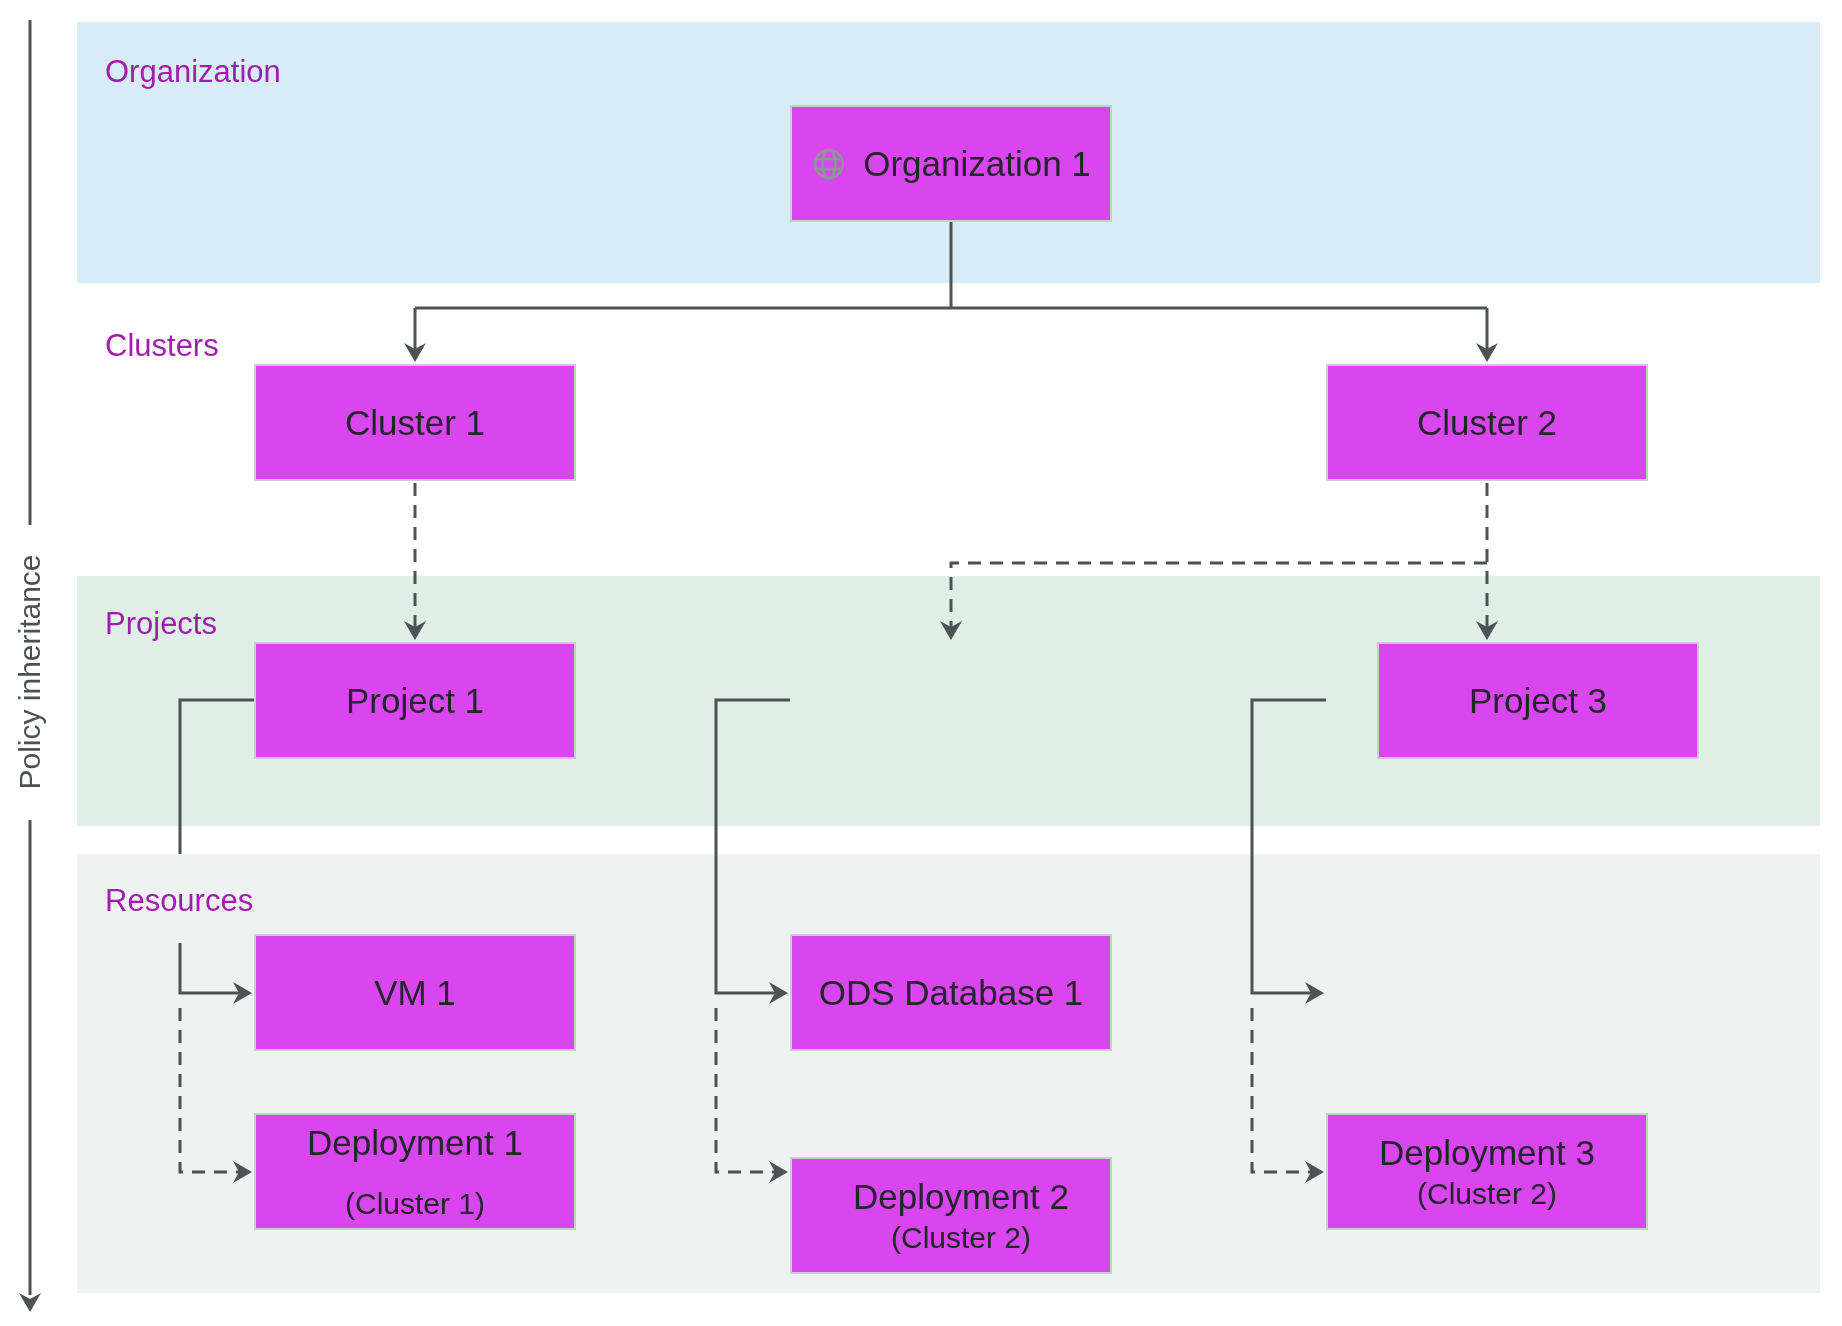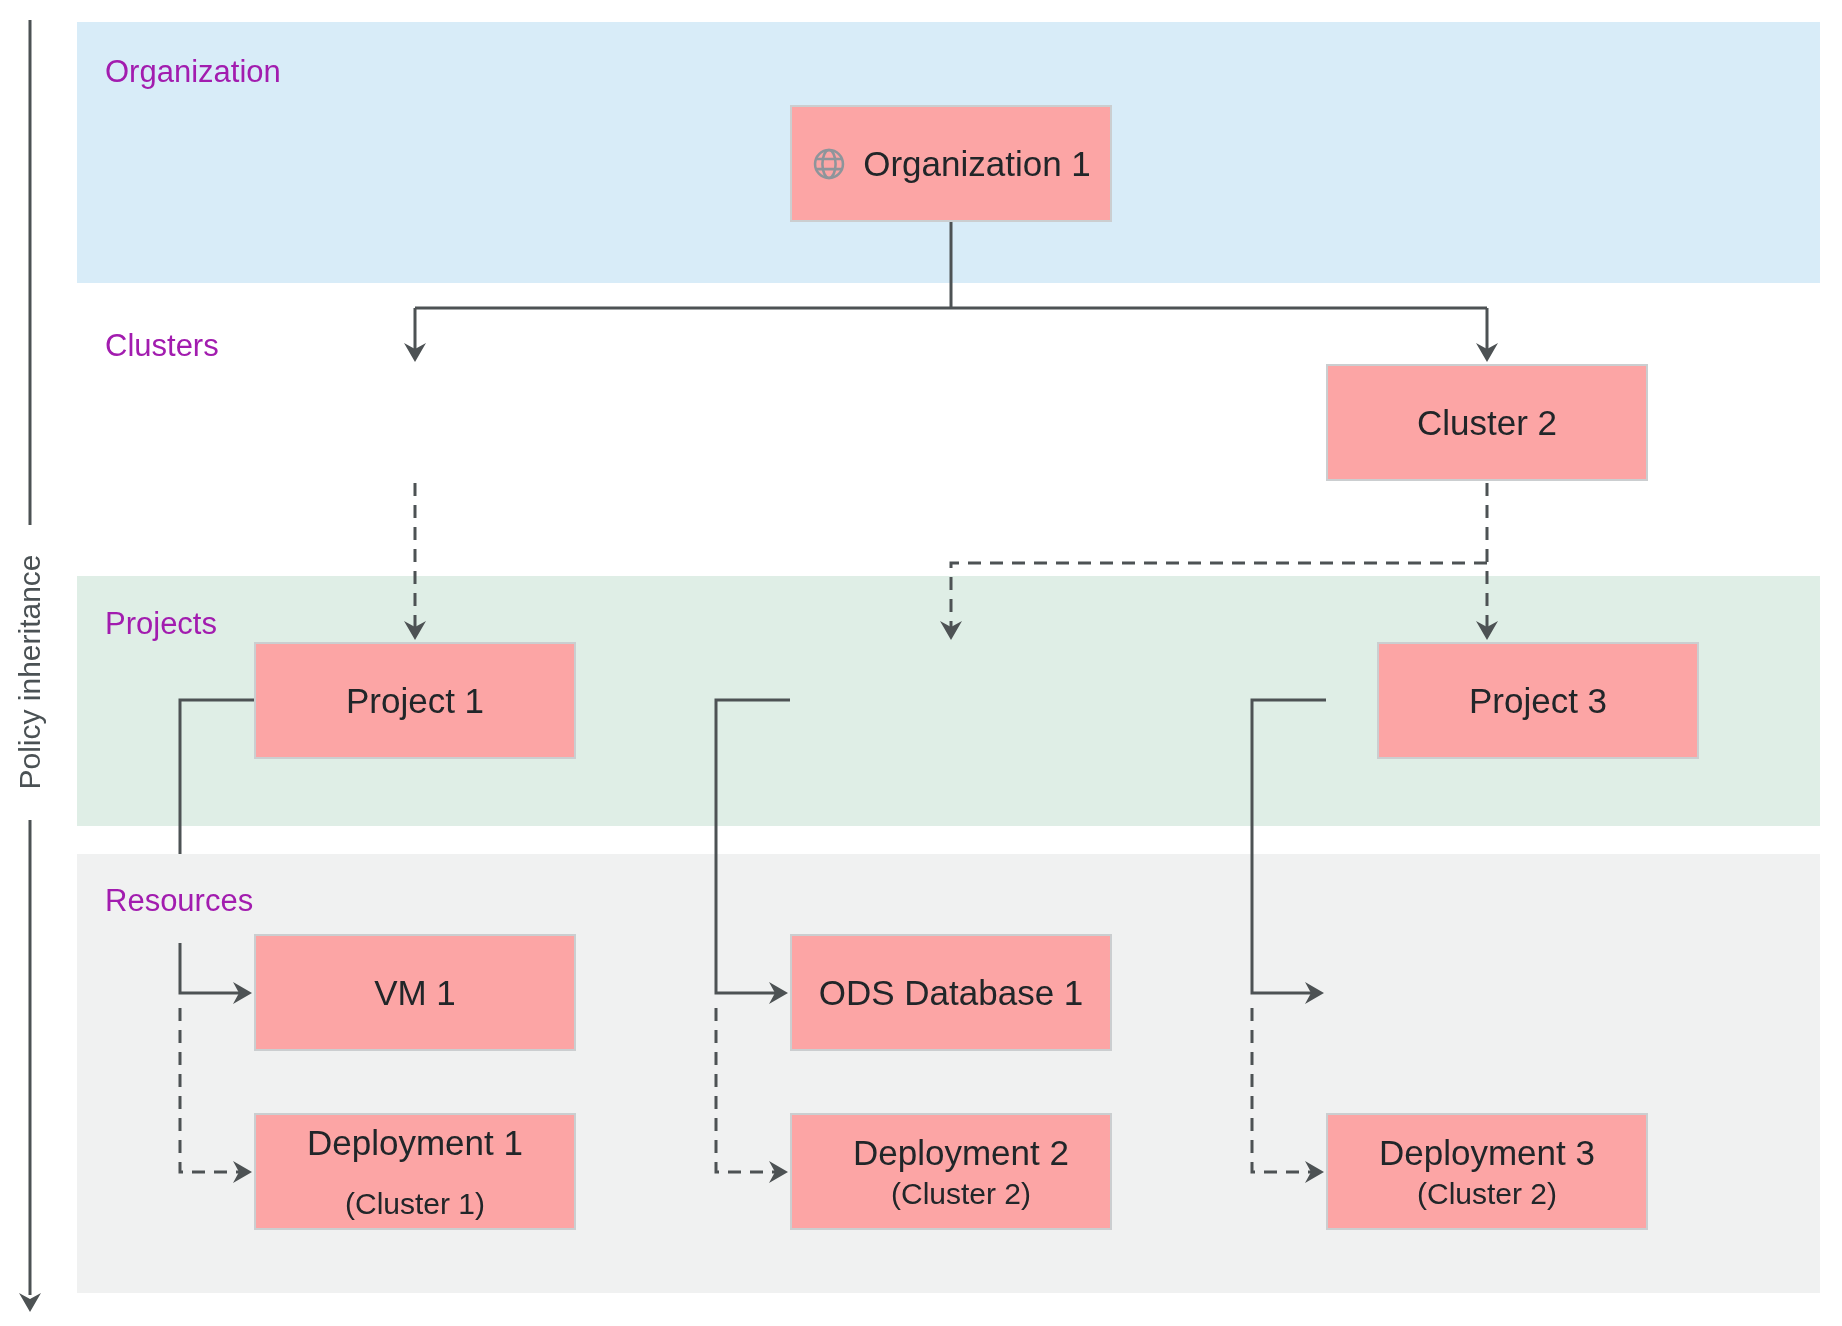--- a/index.html
+++ b/index.html
@@ -22,38 +22,38 @@
   .band-label-organization{top:56px;}
   .band-label-clusters{top:330px;}
   .band-label-projects{top:608px;}
   .band-label-resources{top:885px;}
   #connector-layer{position:absolute;left:0;top:0;}
   .edge{stroke:#4d5254;stroke-width:3;fill:none;}
   .edge-dashed{stroke-dasharray:13 9;}
   .arrowhead{fill:#4d5254;stroke:none;}
   .node{
     position:absolute;width:322px;height:117px;
-    background:#fca5a5;border:2px solid #cbced0;
+    background:#d946ef;border:2px solid #cbced0;
     box-sizing:border-box;
     display:flex;flex-direction:column;align-items:center;justify-content:center;
     font-size:35px;color:#212629;text-align:center;
   }
   .node-row{display:flex;flex-direction:row;align-items:center;gap:16px;}
   .node-sublabel{font-size:30px;margin-top:4px;color:#212629;}
   .node-organization1{left:790px;top:105px;}
   .node-cluster1{left:254px;top:364px;}
   .node-cluster2{left:1326px;top:364px;}
   .node-project1{left:254px;top:642px;}
   .node-project2{left:790px;top:642px;}
   .node-project3{left:1377px;top:642px;}
   .node-vm1{left:254px;top:934px;}
   .node-ods1{left:790px;top:934px;}
   .node-storage1{left:1326px;top:934px;}
   .node-deployment1{left:254px;top:1113px;gap:20px;}
-  .node-deployment2{left:790px;top:1113px;padding-left:20px;}
+  .node-deployment2{left:790px;top:1157px;padding-left:20px;}
   .node-deployment3{left:1326px;top:1113px;}
   .policy-label{
     position:absolute;left:30px;top:672px;
     transform:translate(-50%,-50%) rotate(-90deg);
     font-size:30px;color:#4a5154;white-space:nowrap;
   }
   .globe-icon{flex:0 0 auto;display:block;}
 </style>
 </head>
 <body>
@@ -136,20 +136,23 @@
         <g fill="none" stroke="#8e959b" stroke-width="1.7">
           <circle cx="12" cy="12" r="9.3"></circle>
           <ellipse cx="12" cy="12" rx="4.4" ry="9.3"></ellipse>
           <path d="M3.3 8.6 L20.7 8.6 M3.3 15.4 L20.7 15.4"></path>
         </g>
       </svg>
       <span>Organization 1</span>
     </div>
   </div>
 
+  <div class="node node-cluster1">
+    <span>Cluster 1</span>
+  </div>
   <div class="node node-cluster2">
     <span>Cluster 2</span>
   </div>
 
   <div class="node node-project1">
     <span>Project 1</span>
   </div>
   <div class="node node-project3">
     <span>Project 3</span>
   </div>

